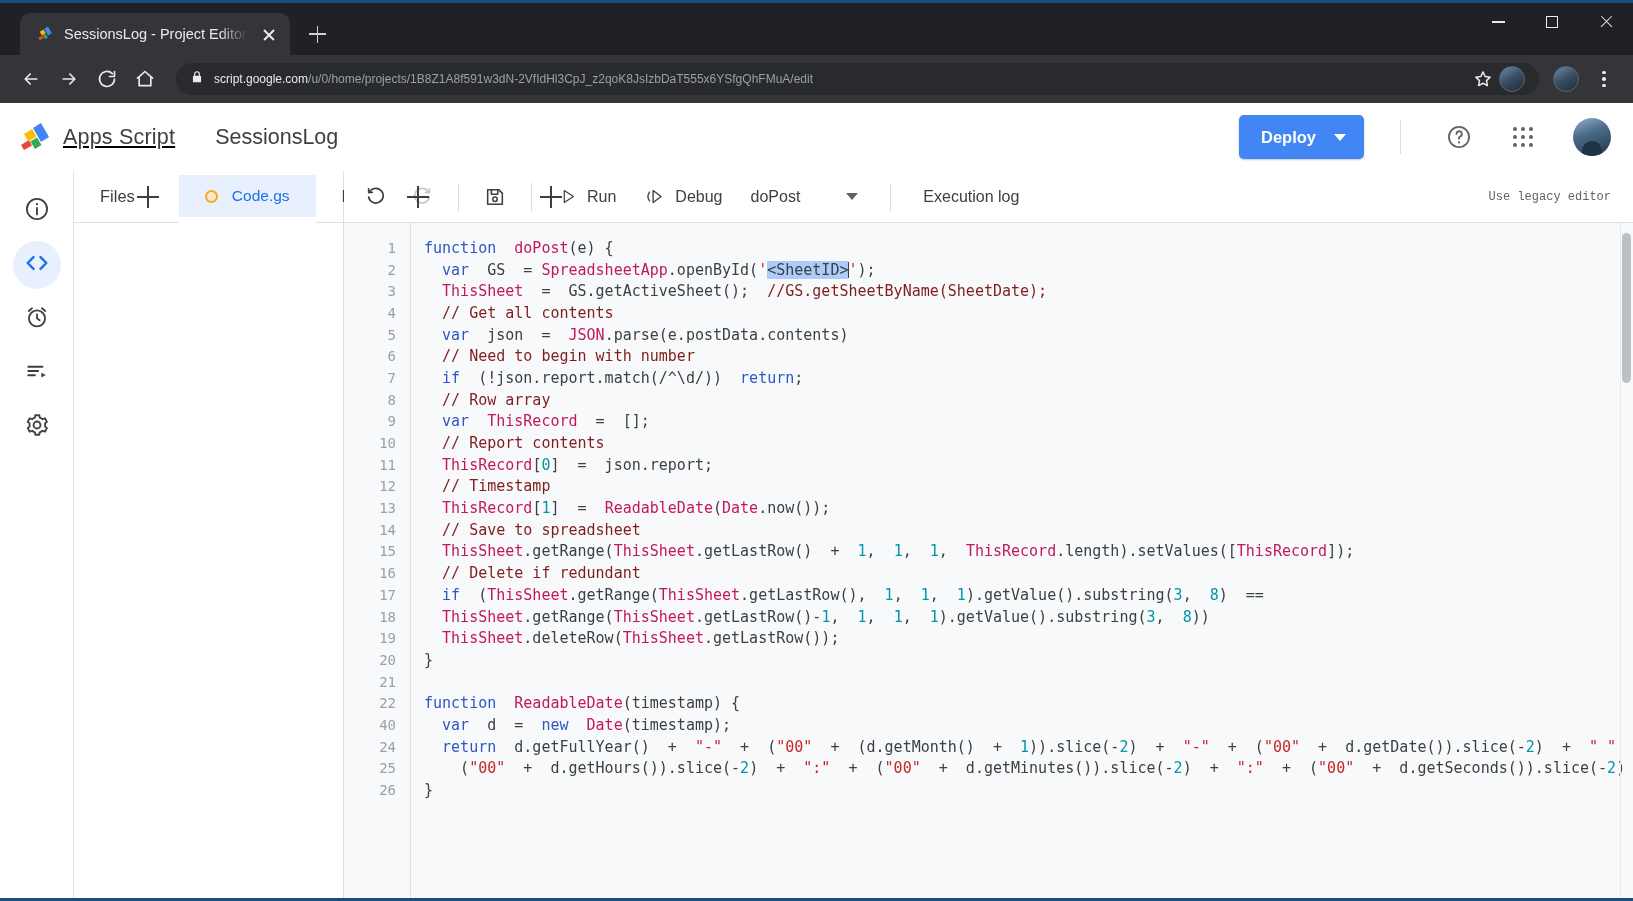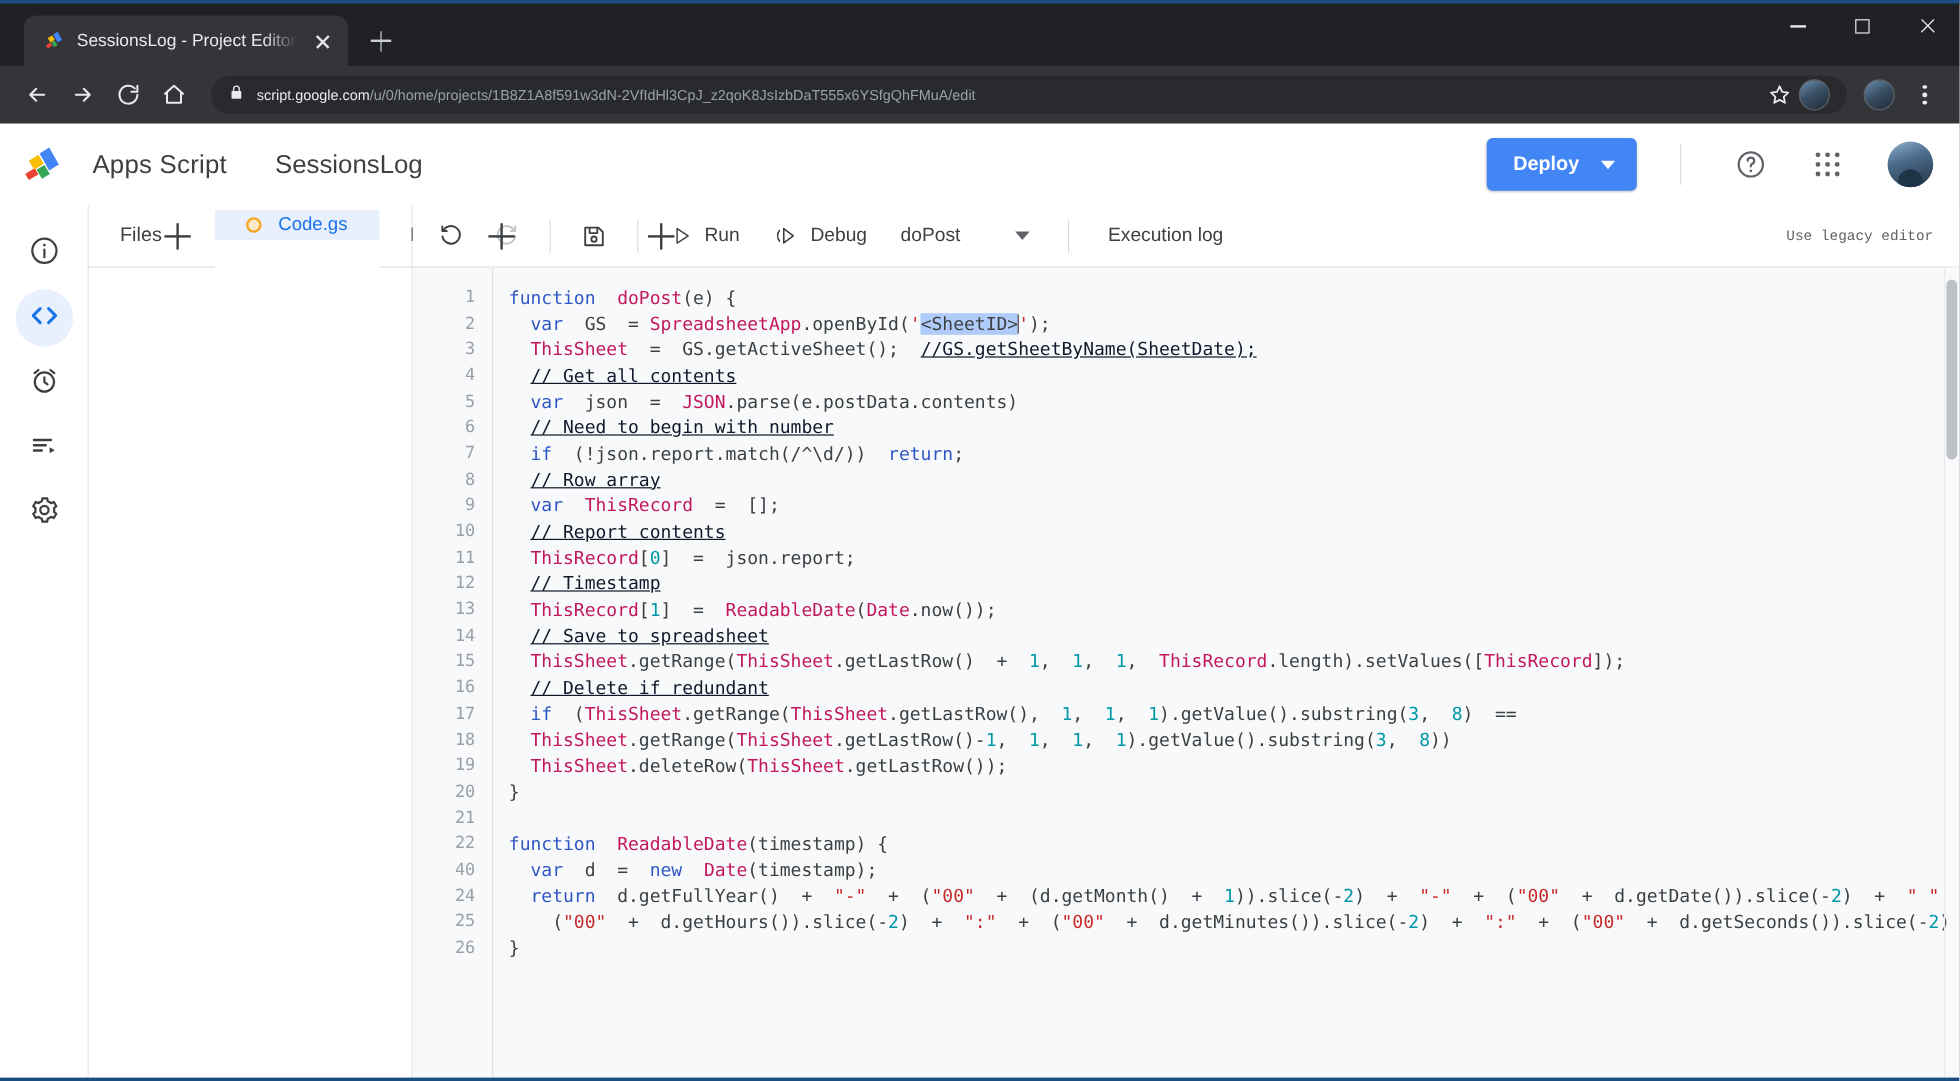--- a/index.html
+++ b/index.html
@@ -61,21 +61,21 @@
                border: 1px solid #5f6368; }
   .kebab { width: 30px; height: 30px; display:flex; flex-direction: column; align-items:center;
            justify-content:center; gap: 3px; cursor: pointer; }
   .kebab i { width: 3.4px; height: 3.4px; border-radius: 50%; background: #e8eaed; display:block; }
 
   
   .page { flex: 1; background: #fff; display: flex; flex-direction: column; overflow: hidden; position: relative; }
 
   .appbar { height: 68px; flex: 0 0 68px; display: flex; align-items: center; padding: 0 22px 0 18px;
             background: #fff; }
-  .brand { display: flex; align-items: center; gap: 25px; cursor: pointer; }
+  .brand { display: flex; align-items: center; gap: 11px; cursor: pointer; text-decoration: underline; }
   .brand-logo { width: 34px; height: 32px; position: relative; }
   .brand-name { font-size: 21.5px; color: #3c4043; letter-spacing: .2px; }
   .proj-name { font-size: 21.5px; color: #3c4043; margin-left: 40px; }
   .appbar-right { margin-left: auto; display: flex; align-items: center; gap: 20px; }
   .deploy-btn { background: #4285f4; color: #fff; height: 44px; border-radius: 5px; border: none;
                 display: flex; align-items: center; gap: 18px; padding: 0 18px 0 22px;
                 font-size: 16.5px; font-weight: bold; font-family: "Liberation Sans", sans-serif;
                 cursor: pointer; box-shadow: 0 1px 2px rgba(60,64,67,.3); }
   .caret-d { width: 0; height: 0; border-left: 6px solid transparent; border-right: 6px solid transparent;
              border-top: 7px solid #fff; }
@@ -104,21 +104,21 @@
   .files { width: 270px; flex: 0 0 270px; background: #fff; border-right: 1px solid #e0e0e0;
            display: flex; }
   .panel-head { height: 52px; display: flex; align-items: center; padding: 0 18px 0 26px;
                 border-bottom: 1px solid #e0e0e0; cursor: pointer; }
   .panel-head .ttl { font-size: 16.5px; color: #3c4043; }
   .plus { margin-left: auto; width: 26px; height: 26px; position: relative; cursor: pointer; }
   .plus::before, .plus::after { content:""; position:absolute; background:#3c4043; }
   .plus::before { left: 2px; top: 12.2px; width: 22px; height: 1.9px; }
   .plus::after  { top: 2px; left: 12.05px; height: 22px; width: 1.9px; }
   .file-list { border-bottom: 1px solid #e0e0e0; padding: 4px 0; }
-  .file-item { height: 25px; display: flex; align-items: center; gap: 14px; padding: 0 26px;
+  .file-item { height: 42px; display: flex; align-items: center; gap: 14px; padding: 0 26px;
                cursor: pointer; }
   .file-item.sel { background: #e8f0fe; }
   .file-dot { width: 13px; height: 13px; border-radius: 50%; border: 2px solid #f5a623;
               background: #fde9c9; flex: 0 0 13px; }
   .file-name { font-size: 15.5px; color: #1a73e8; }
 
   
   .editor { flex: 1; display: flex; flex-direction: column; min-width: 0; background: #f8f9fa; }
   .ed-toolbar { height: 52px; flex: 0 0 52px; background: #fff; border-bottom: 1px solid #e0e0e0;
                 display: flex; align-items: center; padding: 0 22px 0 12px; gap: 6px; }
@@ -136,21 +136,21 @@
   .code-pane { position: absolute; inset: 0 10px 0 0; padding-top: 14px; overflow: hidden; }
   .code-line { display: flex; height: 21.7px; align-items: center;
                font-family: "DejaVu Sans Mono", "Liberation Mono", monospace; font-size: 15px; }
   .gutter { width: 66px; flex: 0 0 66px; text-align: right; padding-right: 14px; color: #9aa0a6;
             font-size: 14px; user-select: none; }
   .code-txt { white-space: pre; color: #3c4043; padding-left: 14px; }
   .kw  { color: #2f56c5; }
   .id  { color: #c2185b; }
   .num { color: #0097a7; }
   .str { color: #c62828; }
-  .cmt { color: #0f172a; text-decoration: underline; }
+  .cmt { color: #7f1d1d; }
   .sel { background: #aecbfa; }
   .cursor { display: inline-block; width: 1.5px; height: 16px; background: #3c4043;
             vertical-align: -3px; margin: 0 -0.75px; }
   .code-left-border { position: absolute; left: 66px; top: 0; bottom: 0; width: 1px; background: #e0e0e0; }
 
   .vscroll { position: absolute; right: 2px; top: 10px; width: 9px; height: 150px;
              background: #bdc1c6; border-radius: 5px; cursor: pointer; }
   .vscroll-track { position: absolute; right: 0; top: 0; bottom: 0; width: 13px;
                    border-left: 1px solid #e8eaed; }
   .bottom-line { position: absolute; left: 0; right: 0; bottom: 0; height: 3px; background: #1a4d80; }

